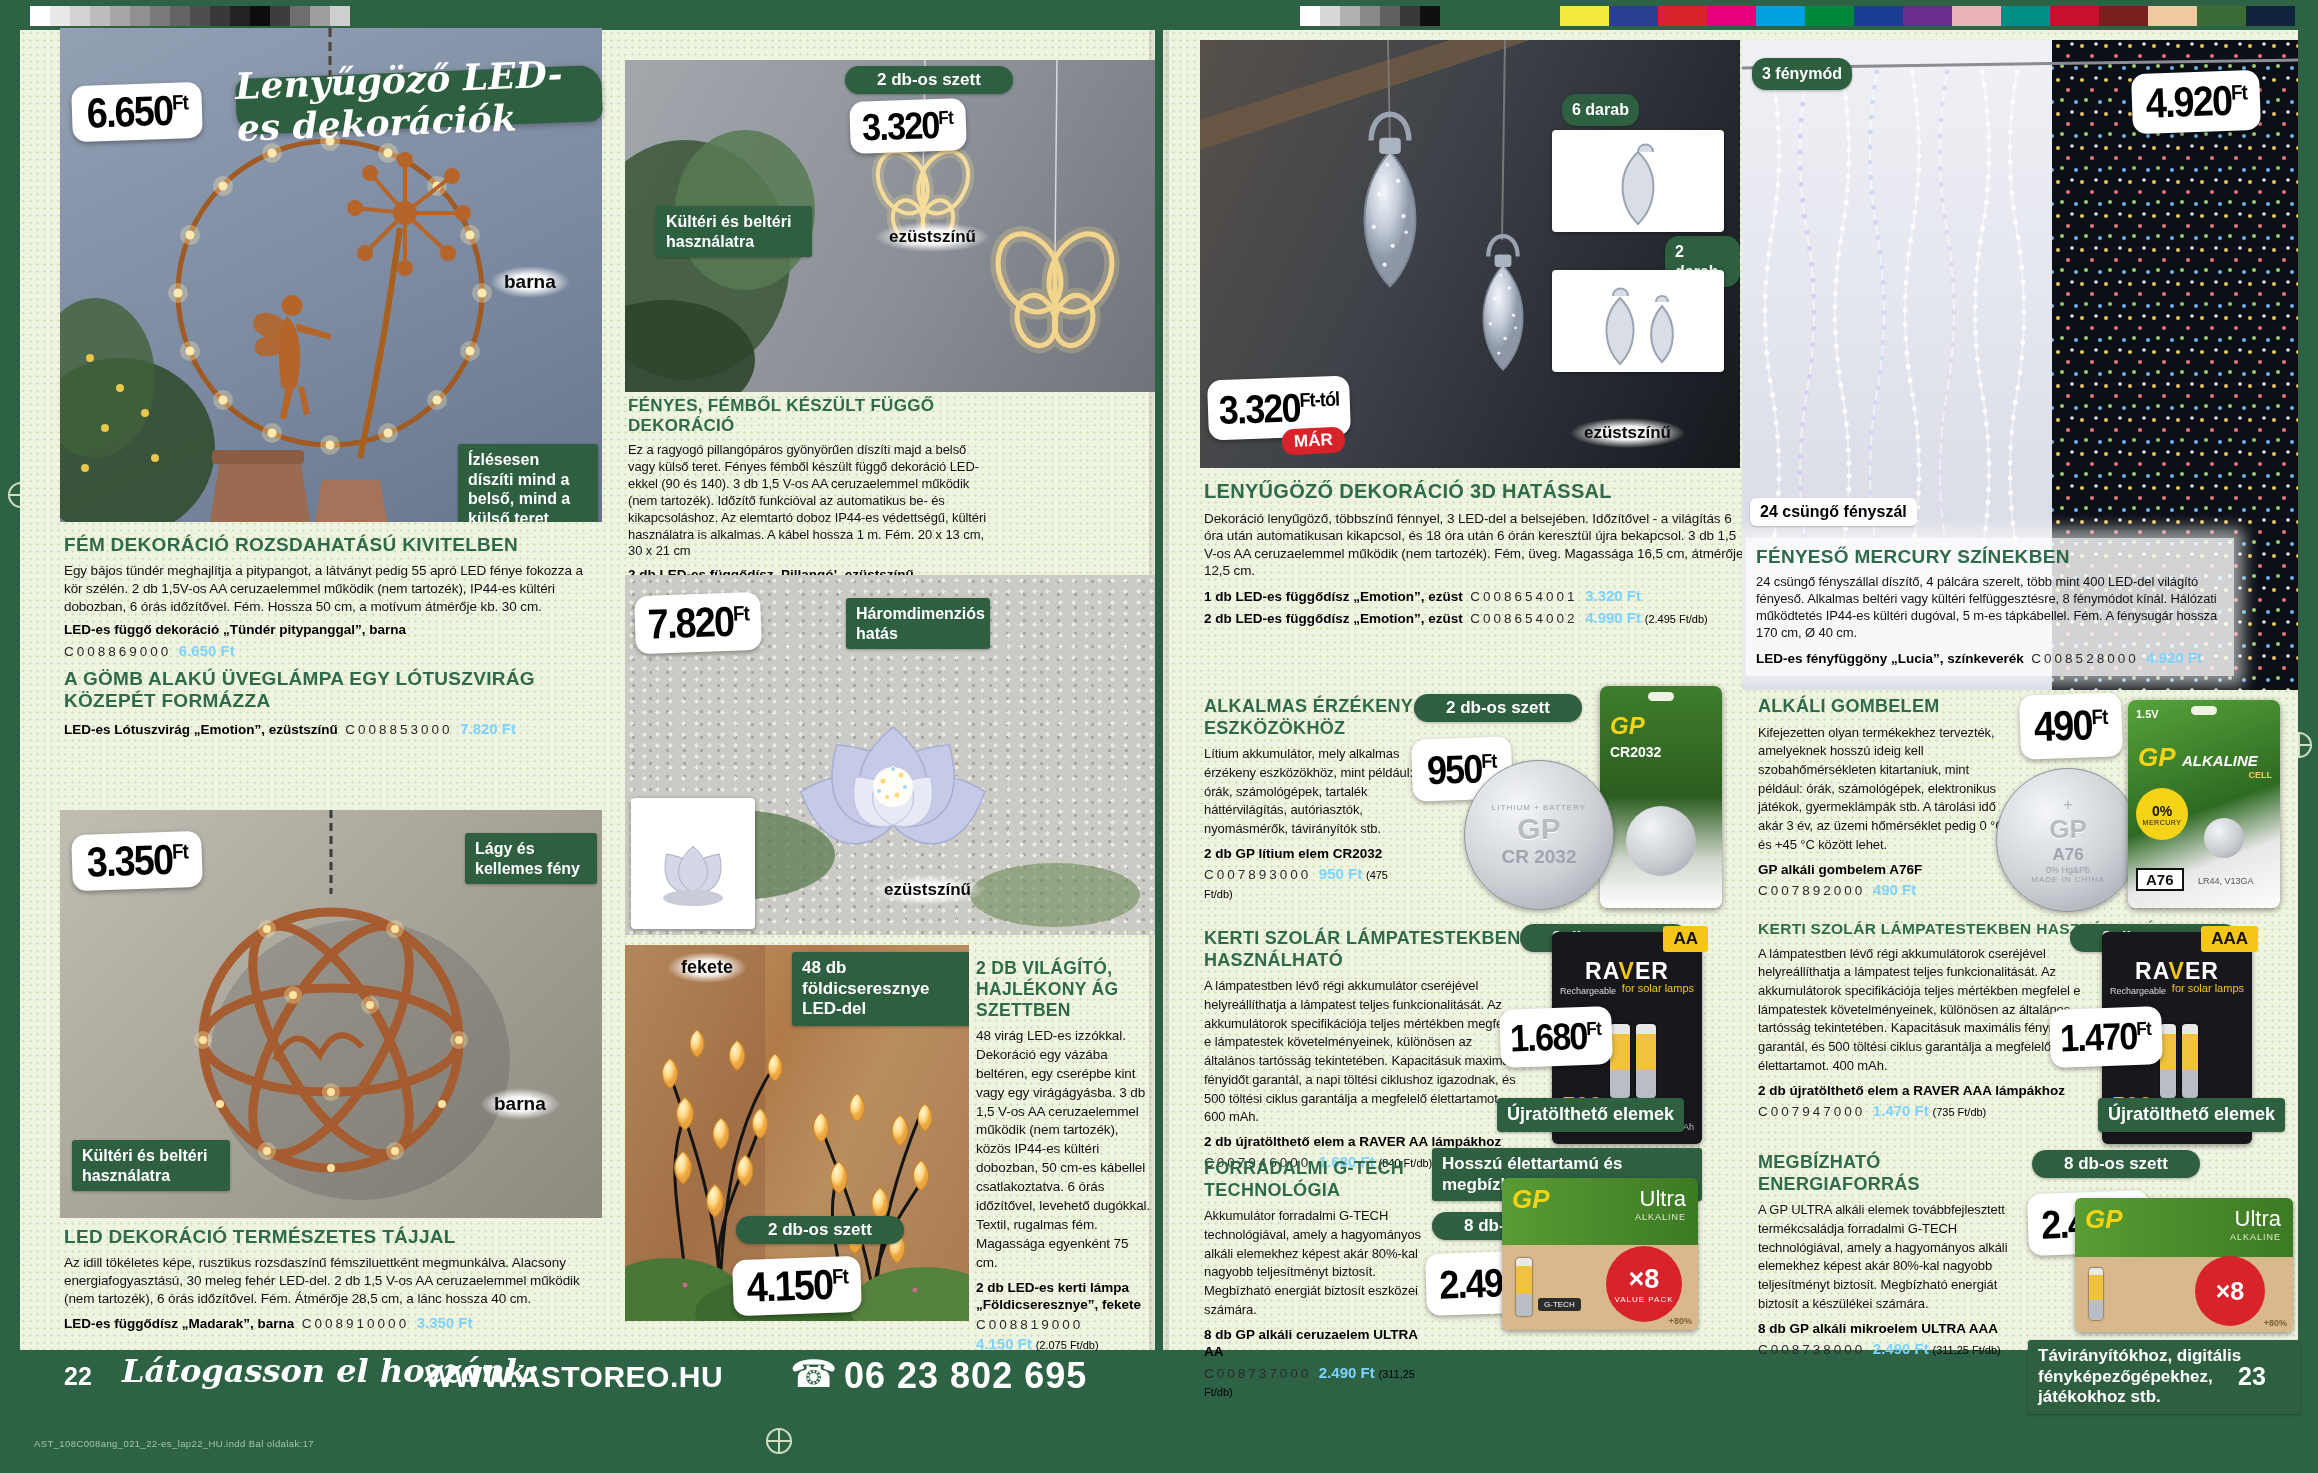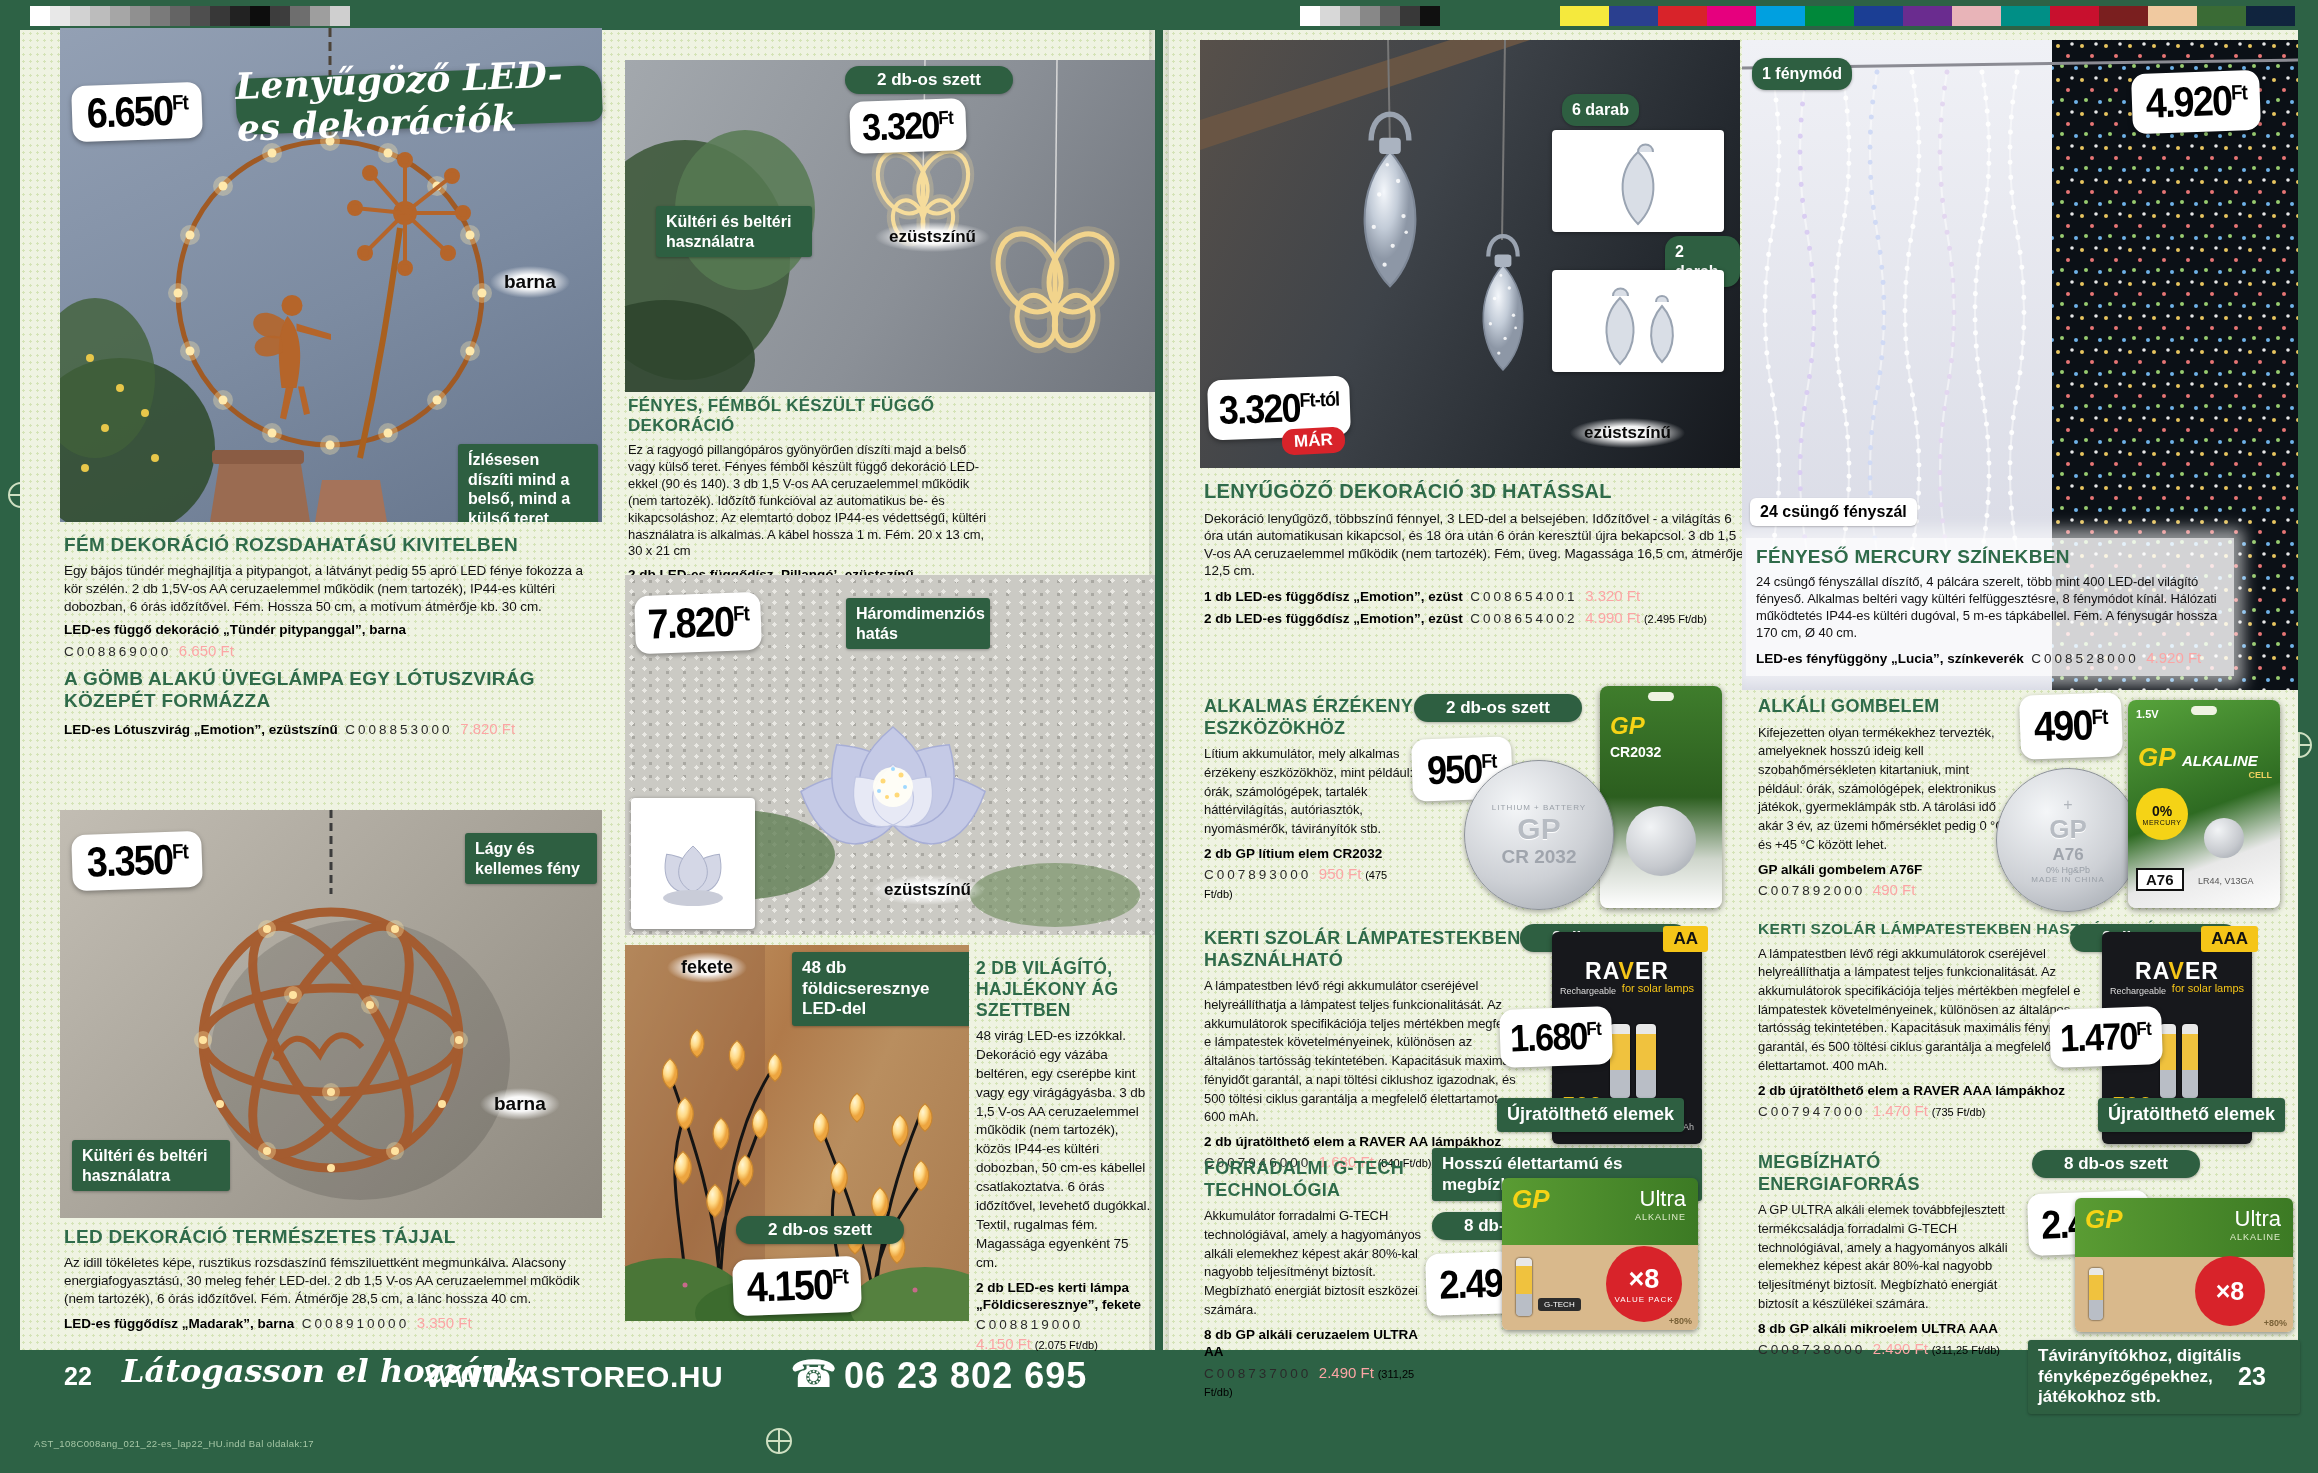--- a/index.html
+++ b/index.html
@@ -17,21 +17,21 @@
         background:radial-gradient(ellipse closest-side,rgba(255,255,255,.95) 45%,rgba(255,255,255,0))}
   .whitepill{position:absolute;background:#fff;border-radius:6px;color:#000;font-weight:bold;font-size:16px;padding:5px 10px;white-space:nowrap;box-shadow:0 1px 2px rgba(0,0,0,.3)}
   .info{position:absolute}
   .h1{color:#2f6b4a;font-weight:bold;font-size:19px;line-height:1.18;letter-spacing:.3px;margin:0 0 6px}
   .h2{color:#2f6b4a;font-weight:bold;font-size:18px;line-height:1.2;letter-spacing:.3px;margin:0 0 6px}
   .bd{margin:0 0 6px;font-size:13.5px;line-height:1.3;color:#121212;letter-spacing:-.1px}
   .tall .bd{line-height:1.44}
   .pname{margin:0;font-weight:bold;font-size:13.5px;line-height:1.3;color:#000}
   .pline{margin:2px 0 0;font-size:13.5px;line-height:1.35}
   .code{letter-spacing:3px;color:#2a2a2a}
-  .pr{font-weight:normal;font-size:15px;color:#fca5a5}
+  .pr{font-weight:bold;font-size:15px;color:#7dd3fc}
   .un{font-size:11px;color:#000}
   .banner{position:absolute;left:236px;top:72px;width:366px;height:56px;background:#2e5f41;transform:rotate(-2.2deg);
           border-radius:12px 22px 12px 22px;display:flex;align-items:center;justify-content:center;box-shadow:0 2px 6px rgba(0,0,0,.3)}
   .script{font-family:"DejaVu Serif",serif;font-style:italic;font-weight:bold;color:#fff}
   .sq{display:inline-block;width:20px;height:20px;vertical-align:top}
   .regmark{position:absolute;width:22px;height:22px;border-radius:50%;border:2px solid #cfe0c2;
            background:linear-gradient(#cfe0c2,#cfe0c2) center/30px 2px no-repeat,linear-gradient(#cfe0c2,#cfe0c2) center/2px 30px no-repeat}
   .tiny{position:absolute;color:#a6c7a6;font-size:9.5px;letter-spacing:.4px}
   .inset{position:absolute;background:#fff;border-radius:4px;box-shadow:0 1px 4px rgba(0,0,0,.4);display:flex;align-items:center;justify-content:center}
   .raver{position:absolute;background:#17181c;border-radius:6px;color:#fff;box-shadow:0 2px 5px rgba(0,0,0,.4)}
@@ -469,21 +469,21 @@
             <path d="M65,32 q-14,80 0,160 t0,160 t0,160" stroke-dasharray="0.1 16" stroke="#d9ccf2"></path>
           <path d="M100,32 q14,80 0,160 t0,160 t0,160" stroke-dasharray="0.1 13"></path>
             <path d="M135,32 q-14,80 0,160 t0,160 t0,160" stroke-dasharray="0.1 15" stroke="#cfd9f5"></path>
           <path d="M170,32 q14,80 0,160 t0,160 t0,160" stroke-dasharray="0.1 14"></path>
             <path d="M205,32 q-14,80 0,160 t0,160 t0,160" stroke-dasharray="0.1 16" stroke="#e3d6f0"></path>
           <path d="M240,32 q14,80 0,160 t0,160 t0,160" stroke-dasharray="0.1 13"></path>
             <path d="M275,32 q-14,80 0,160 t0,160 t0,160" stroke-dasharray="0.1 15"></path>
         </g>
       </g>
     </svg>
-    <div class="gbadge" style="left:10px;top:18px;border-radius:14px">1 fénymód</div>
+    <div class="gbadge" style="left:10px;top:18px;border-radius:14px">3 fénymód</div>
     <div class="pricepill" style="left:390px;top:32px;width:128px;height:60px">
         <span class="pn" style="font-size:42px"><span>4.920</span><sup>Ft</sup></span>
       </div>
     <div class="whitepill" style="left:8px;top:458px">24 csüngő fényszál</div>
     <div class="ovl info" style="left:4px;top:498px;width:468px;padding:8px 10px">
       <div class="h1" style="font-size:19px">FÉNYESŐ MERCURY SZÍNEKBEN</div>
       <p class="bd" style="font-size:13px">24 csüngő fényszállal díszítő, 4 pálcára szerelt, több mint 400 LED-del világító fényeső. Alkalmas beltéri vagy kültéri felfüggesztésre, 8 fénymódot kínál. Hálózati működtetés IP44-es kültéri dugóval, 5 m-es tápkábellel. Fém. A fénysugár hossza 170 cm, Ø 40 cm.</p>
       <p class="pline"><span class="pname">LED-es fényfüggöny „Lucia”, színkeverék</span>&nbsp;&nbsp;<span class="code">C008528000</span>&nbsp;&nbsp;<span class="pr">4.920 Ft</span></p>
     </div>
   </div>

